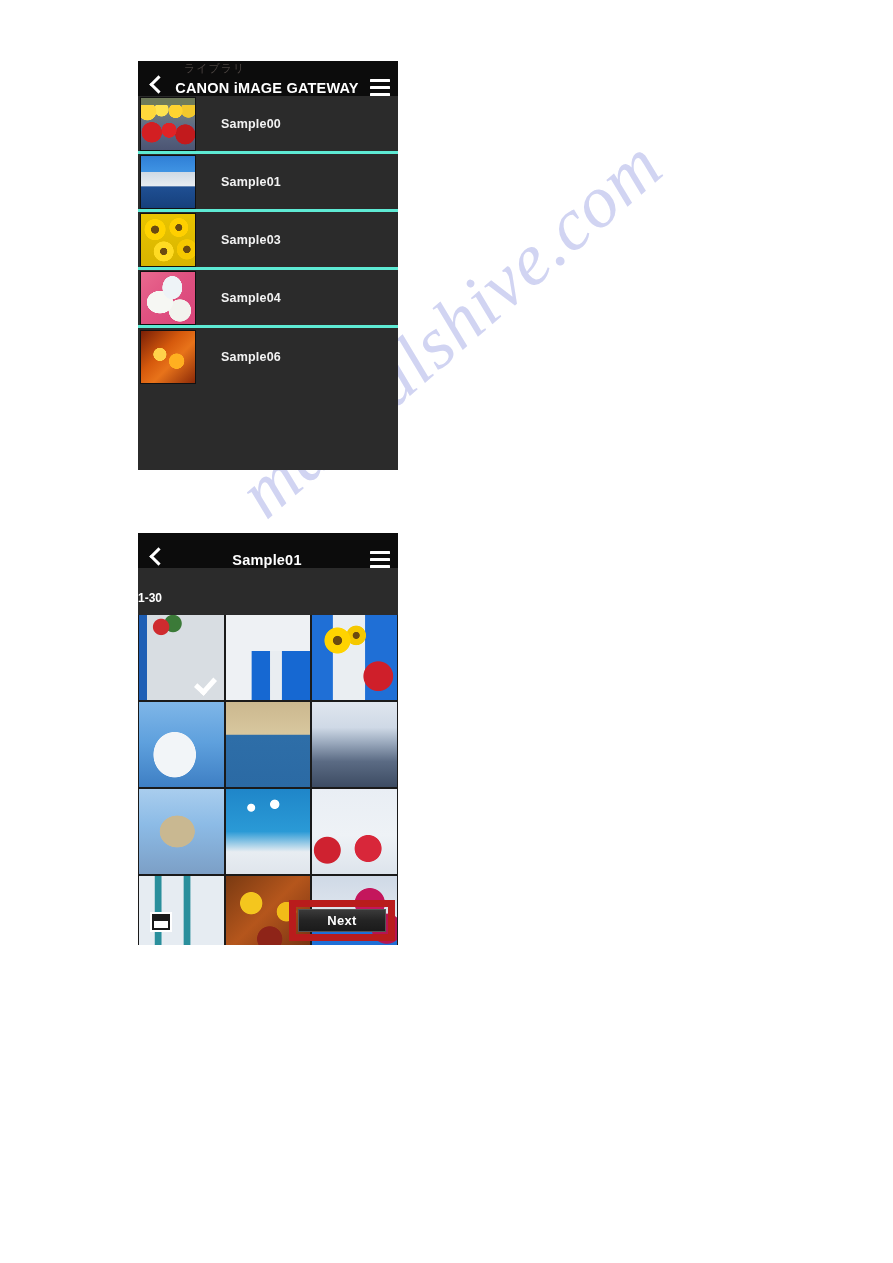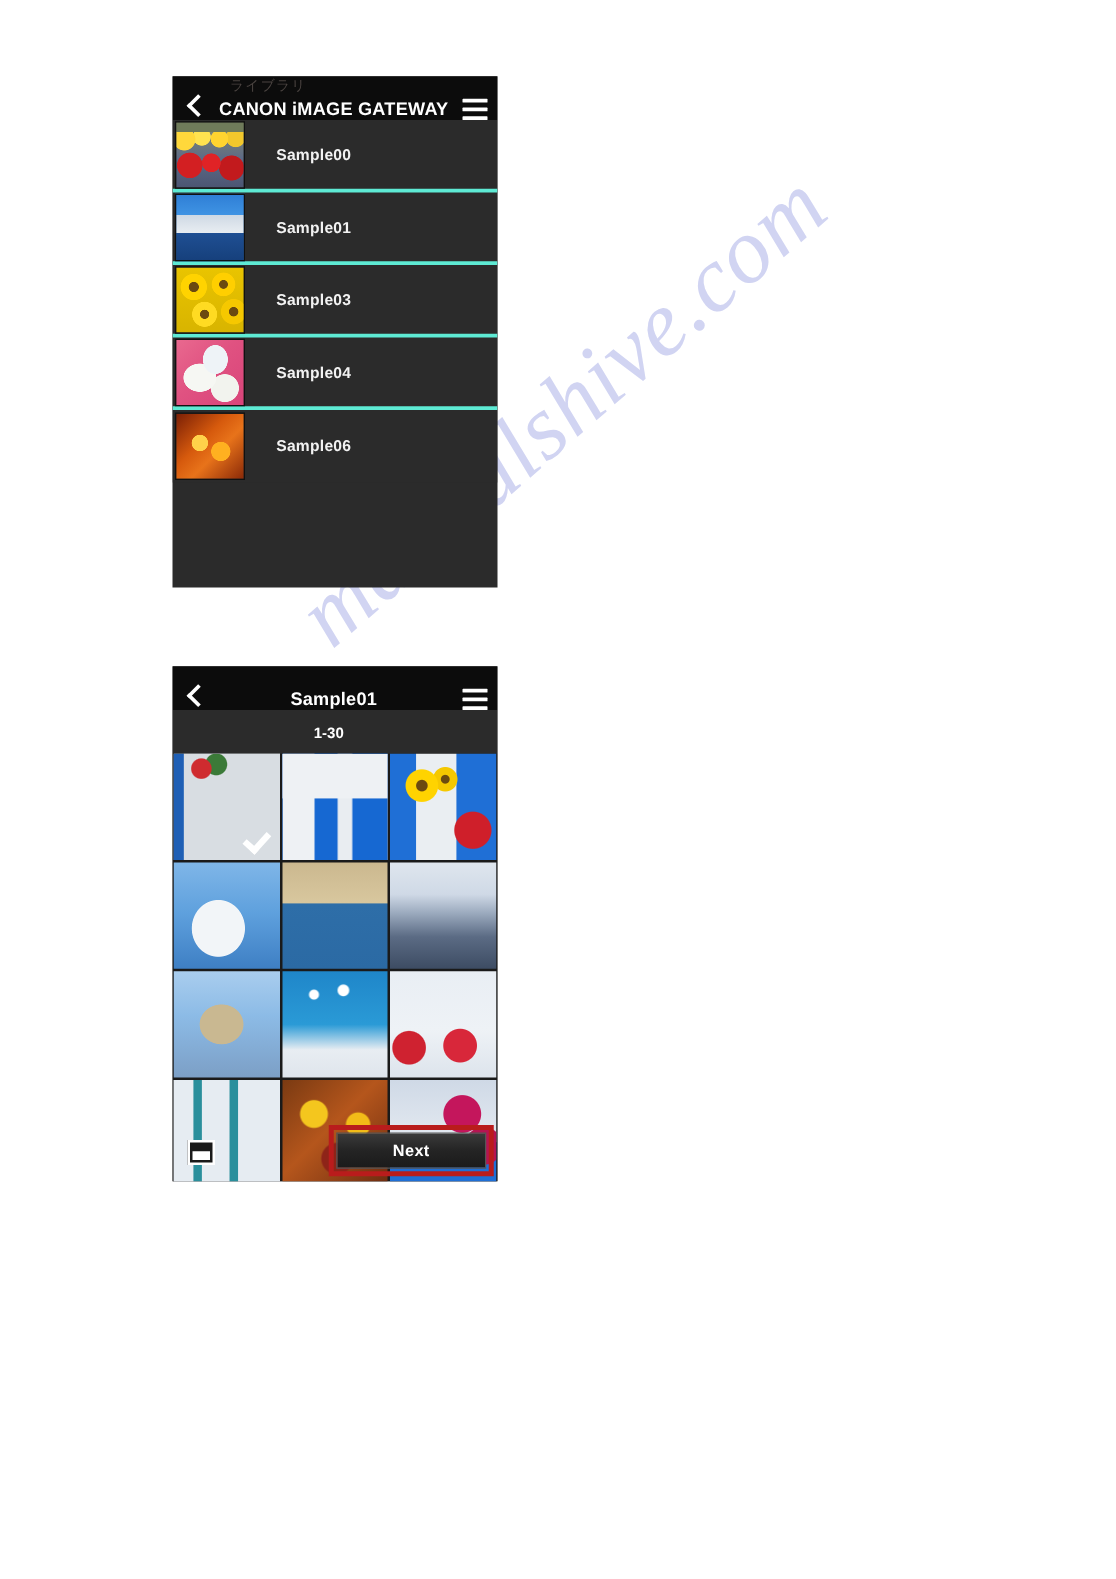--- a/index.html
+++ b/index.html
@@ -196,23 +196,24 @@
       radial-gradient(circle at 66% 58%, #ffb020 16%, transparent 17%),
       linear-gradient(135deg, #7a1f06 0%, #d65a0d 40%, #e8731a 60%, #8b2a08 100%);
   }
 
   
   .count-bar {
     height: 35px;
     background: #2b2b2b;
     display: flex;
     align-items: center;
-    justify-content: center;
+    justify-content: flex-start;
     padding-right: 10px;
     box-sizing: border-box;
+    margin-top: 12px;
   }
   .count-bar span {
     color: #ffffff;
     font-size: 12px;
     font-weight: bold;
   }
   .photo-grid {
     position: relative;
     background: #1a1a1a;
     display: grid;
@@ -345,23 +346,23 @@
     left: 2px;
     right: 2px;
     bottom: 2px;
     height: 7px;
     background: #ffffff;
   }
   .next-wrap {
     position: absolute;
     right: 3px;
     top: 2px;
-    width: 132px;
+    width: 106px;
     height: 41px;
-    border: 4px solid #b91c1c;
+    border: 7px solid #b91c1c;
     box-sizing: border-box;
     padding: 2px;
   }
   .next-button {
     width: 100%;
     height: 100%;
     background: linear-gradient(to bottom, #3a3a3a 0%, #242424 50%, #1b1b1b 100%);
     border: 1px solid #555;
     box-sizing: border-box;
     display: flex;

